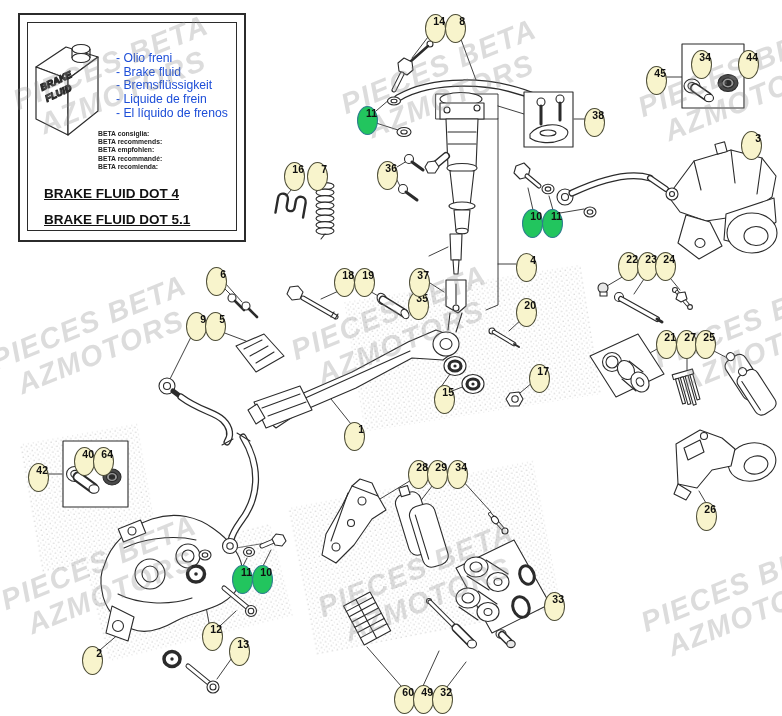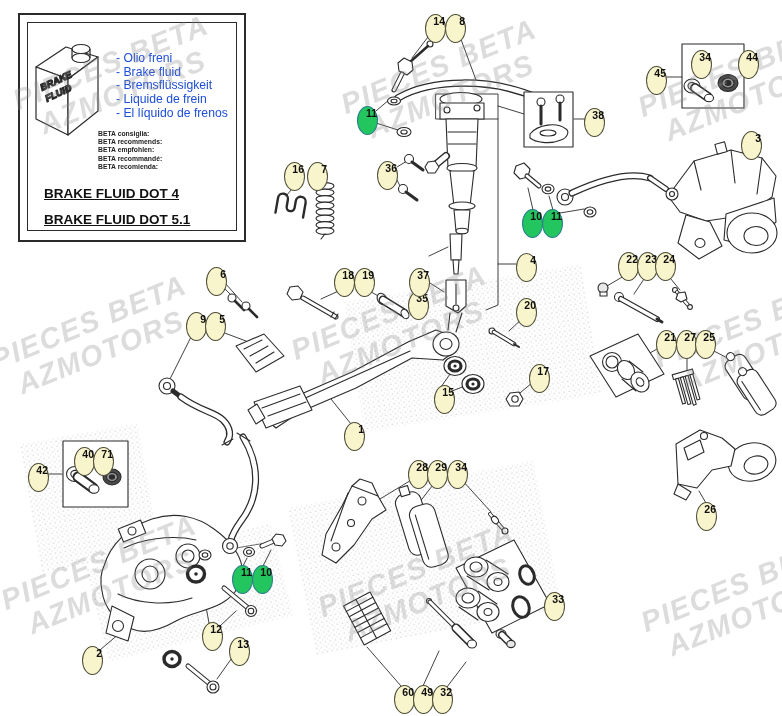--- a/index.html
+++ b/index.html
@@ -521,21 +521,21 @@
       <div class="callout yellow" style="left: 197px; top: 323px;">9</div>
       <div class="callout yellow" style="left: 216px; top: 323px;">5</div>
       <div class="callout yellow" style="left: 527px; top: 309px;">20</div>
       <div class="callout yellow" style="left: 667px; top: 341px;">21</div>
       <div class="callout yellow" style="left: 687px; top: 341px;">27</div>
       <div class="callout yellow" style="left: 706px; top: 341px;">25</div>
       <div class="callout yellow" style="left: 445px; top: 396px;">15</div>
       <div class="callout yellow" style="left: 540px; top: 375px;">17</div>
       <div class="callout yellow" style="left: 355px; top: 433px;">1</div>
       <div class="callout yellow" style="left: 85px; top: 458px;">40</div>
-      <div class="callout yellow" style="left: 104px; top: 458px;">71</div>
+      <div class="callout yellow" style="left: 104px; top: 458px;">64</div>
       <div class="callout yellow" style="left: 39px; top: 474px;">42</div>
       <div class="callout yellow" style="left: 419px; top: 471px;">28</div>
       <div class="callout yellow" style="left: 438px; top: 471px;">29</div>
       <div class="callout yellow" style="left: 458px; top: 471px;">34</div>
       <div class="callout yellow" style="left: 707px; top: 513px;">26</div>
       <div class="callout cyan" style="left: 243px; top: 576px;">11</div>
       <div class="callout cyan" style="left: 263px; top: 576px;">10</div>
       <div class="callout yellow" style="left: 555px; top: 603px;">33</div>
       <div class="callout yellow" style="left: 213px; top: 633px;">12</div>
       <div class="callout yellow" style="left: 240px; top: 648px;">13</div>

